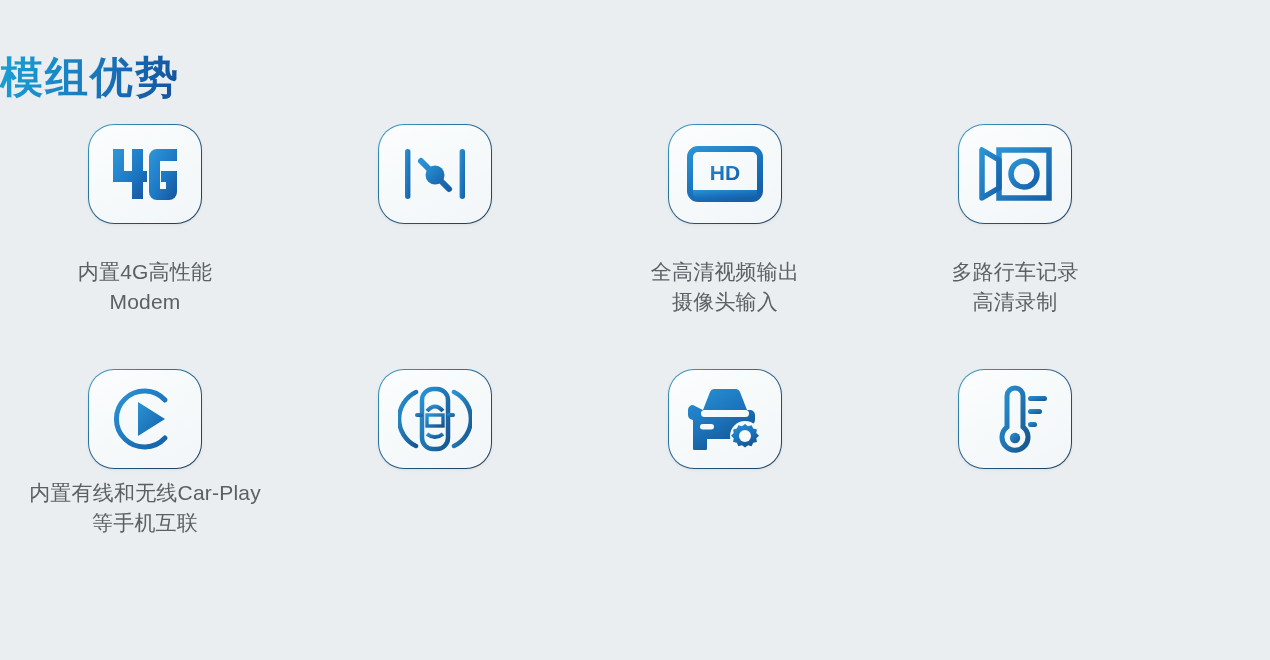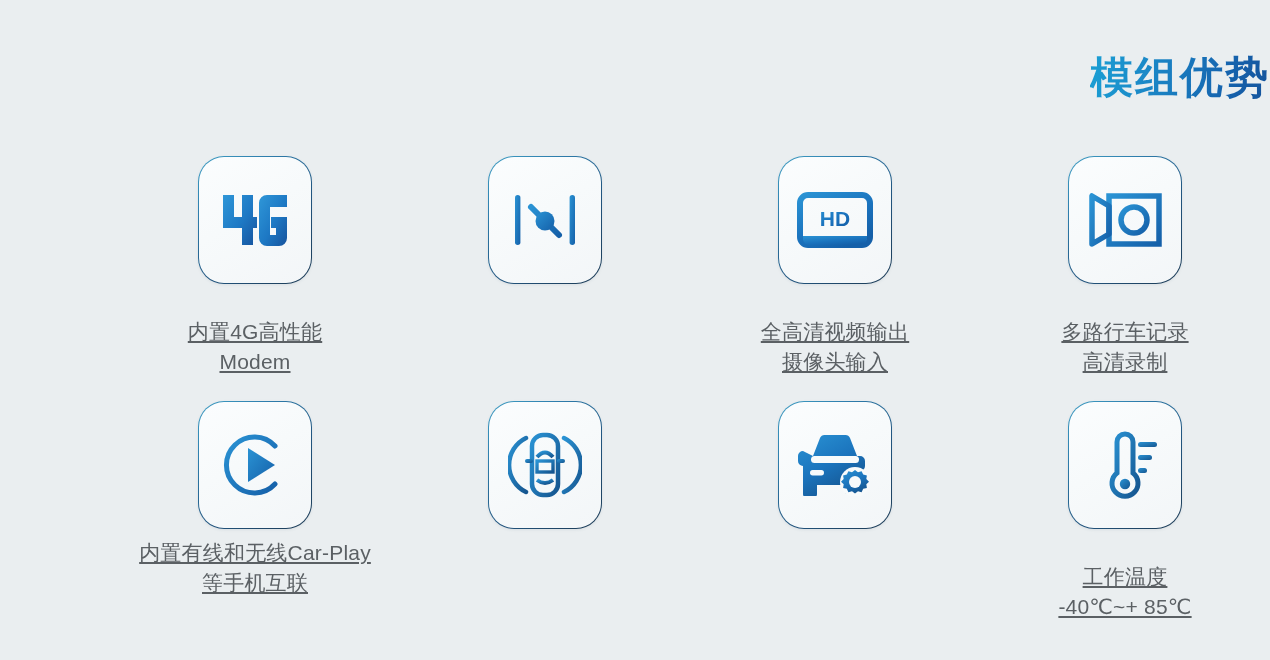--- a/index.html
+++ b/index.html
@@ -16,22 +16,21 @@
     color: #5a5f63;
     position: relative;
   }
 
   .page {
     width: 1270px;
     height: 660px;
     position: relative;
     display: flex;
     flex-direction: column;
-    align-items: flex-end;
-    gap: 32px;
+    align-items: flex-start;
   }
 
   
   .title-wrap {
     margin-top: 48px;
     height: 60px;
     display: flex;
     align-items: center;
     justify-content: center;
   }
@@ -59,21 +58,21 @@
 
   .cell {
     display: flex;
     flex-direction: column;
     align-items: center;
   }
 
   
   .card {
     width: 114px;
-    height: 128px;
+    height: 100px;
     border-radius: 26px;
     position: relative;
     background: linear-gradient(140deg, #3f9fc4 0%, #2f7fae 25%, #22557f 60%, #1d3b55 100%);
     padding: 1.4px;
     box-shadow: 0 1px 3px rgba(80,100,120,0.10);
   }
 
   .card-inner {
     width: 100%;
     height: 100%;
@@ -89,21 +88,20 @@
   
   .caption {
     margin-top: 33px;
     width: 260px;
     text-align: center;
     font-size: 21px;
     line-height: 1.45;
     color: #5b6064;
     white-space: pre-line;
     letter-spacing: 0.2px;
-    text-decoration: underline;
   }
 
   .caption.narrow { width: 240px; margin-top: 9px; }
 </style>
 </head>
 <body>
 
 <div class="page">
 
   <div class="title-wrap">
@@ -270,18 +268,16 @@
             </defs>
             <path d="M24 44 V13 a8 8 0 0 1 16 0 v31 a13 13 0 1 1 -16 0 z" fill="none" stroke="url(#gth)" stroke-width="5"></path>
             <line x1="32" y1="24" x2="32" y2="50" stroke="url(#gth)" stroke-width="4.4" stroke-linecap="round"></line>
             <circle cx="32" cy="55" r="5.2" fill="url(#gth)"></circle>
             <rect x="45" y="13" width="19" height="5" rx="2.5" fill="url(#gth)"></rect>
             <rect x="45" y="26" width="14" height="5" rx="2.5" fill="url(#gth)"></rect>
             <rect x="45" y="39" width="9" height="5" rx="2.5" fill="url(#gth)"></rect>
           </svg>
         </div>
       </div>
-      <div class="caption">工作温度
--40℃~+ 85℃</div>
     </div>
 
   </div>
 </div>
 
 </body></html>

